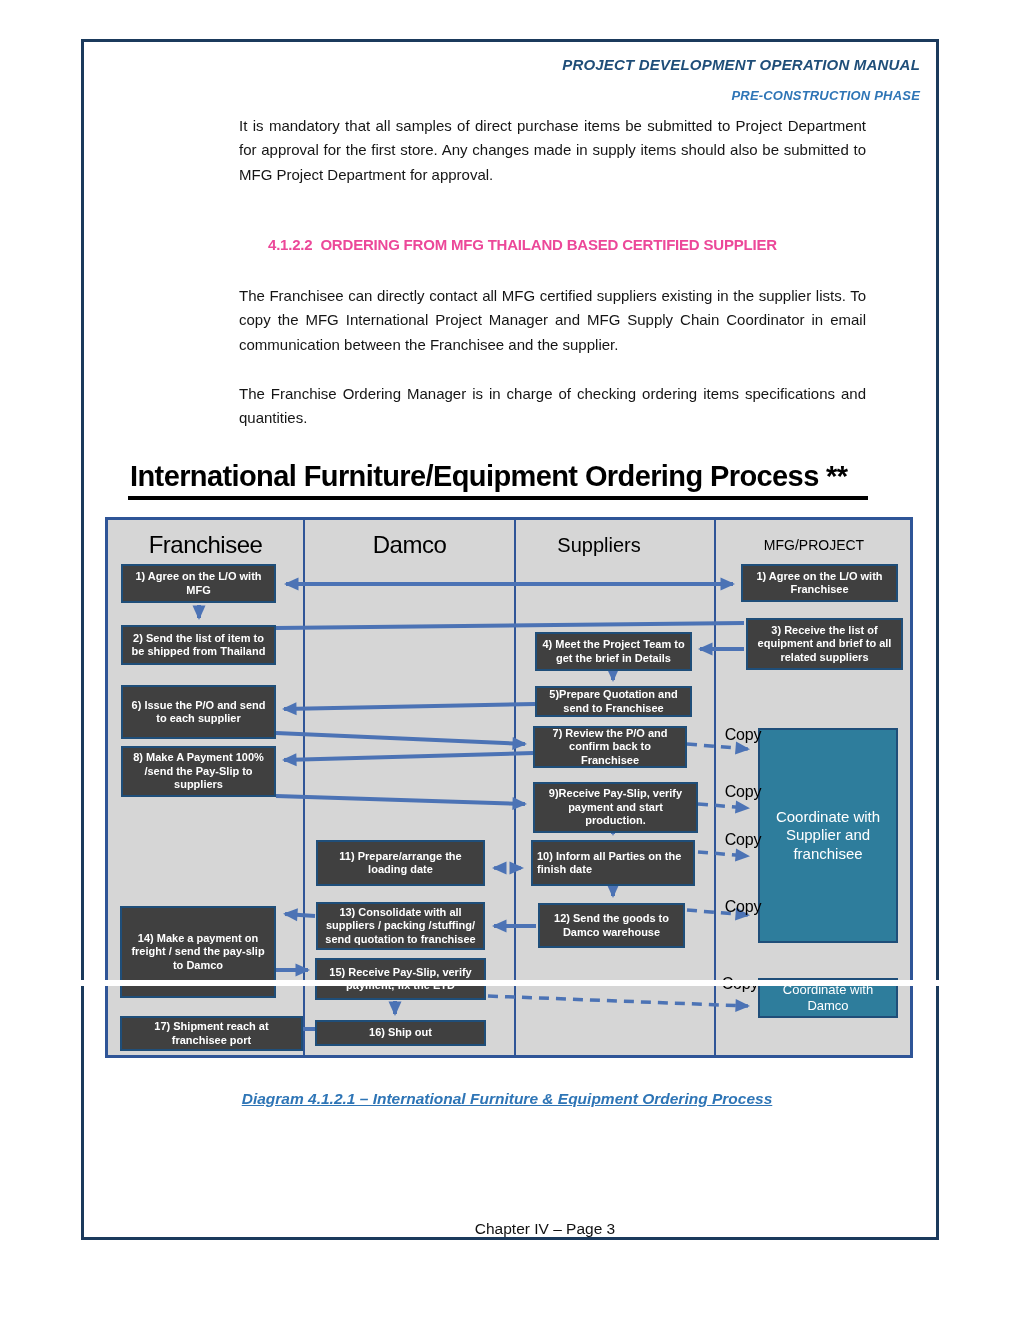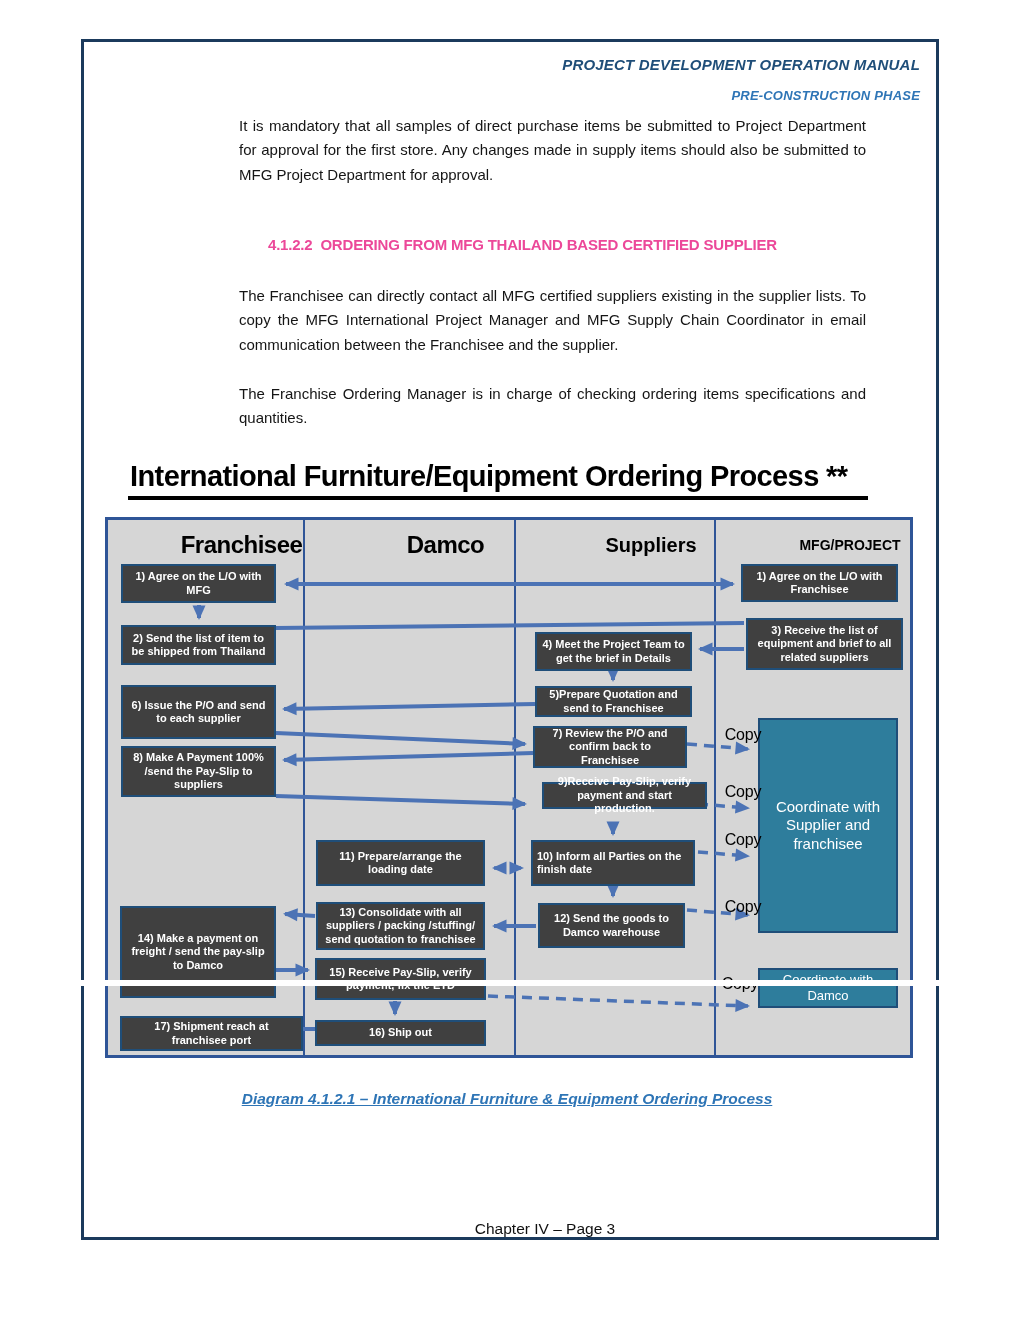--- a/index.html
+++ b/index.html
@@ -32,29 +32,29 @@
     left:128px;top:460px;font-size:29px;font-weight:bold;color:#000;
     letter-spacing:-0.6px;border-bottom:4px solid #000;padding:0 20px 3px 2px;
   }
   .diagram{
     left:105px;top:517px;width:808px;height:541px;background:#d6d6d6;
     border:3px solid #2f5597;box-sizing:border-box;
   }
   .vline{position:absolute;top:0;bottom:0;width:2px;background:#2f5597;}
   .colhead{
     position:absolute;top:4px;height:42px;display:flex;align-items:center;
-    justify-content:center;font-weight:bold;color:#000;margin-left:36px;
+    justify-content:center;font-weight:normal;color:#000;
   }
   .node{
     position:absolute;background:#404040;border:2px solid #1f4e79;
     color:#ffffff;font-size:11px;font-weight:bold;line-height:1.22;
     display:flex;align-items:center;justify-content:center;text-align:center;
     padding:1px 4px;box-sizing:border-box;
   }
-  .node.teal{background:#2e7d9c;font-weight:normal;}
+  .node.teal{background:#2e7d9c;font-weight:normal;margin-top:10px;}
   .copy{
     position:absolute;font-size:16px;color:#000;letter-spacing:-0.2px;
     width:46px;text-align:center;
   }
   svg.arrows{position:absolute;left:0;top:0;pointer-events:none;}
   .artifact-line{left:0;top:980px;width:1020px;height:6px;background:#ffffff;z-index:30;}
   .caption{
     left:81px;top:1090px;width:852px;text-align:center;color:#2e75b6;
     font-style:italic;font-weight:bold;font-size:15.5px;
     text-decoration:underline;
@@ -81,21 +81,21 @@
 <div class="abs big-title">International Furniture/Equipment Ordering Process **</div>
 
 <div class="abs diagram">
 
   <div class="vline" style="left:195px"></div>
   <div class="vline" style="left:406px"></div>
   <div class="vline" style="left:606px"></div>
 
   <div class="colhead" style="left:0;width:195px;font-size:24px;letter-spacing:-0.5px">Franchisee</div>
   <div class="colhead" style="left:197px;width:209px;font-size:24px;letter-spacing:-0.5px">Damco</div>
-  <div class="colhead" style="left:428px;width:158px;font-size:20px">Suppliers</div>
+  <div class="colhead" style="left:412px;width:158px;font-size:20px">Suppliers</div>
   <div class="colhead" style="left:608px;width:196px;font-size:14px">MFG/PROJECT</div>
 
   <svg class="arrows" width="808" height="541" viewBox="0 0 808 541">
     <defs>
       <marker id="ah" markerUnits="userSpaceOnUse" markerWidth="16" markerHeight="14" refX="13" refY="7" orient="auto-start-reverse">
         <path d="M0.5,0.5 L15,7 L0.5,13.5 z" fill="#4C73B5"></path>
       </marker>
     </defs>
     <g stroke="#4C73B5" stroke-width="4" fill="none">
       <line x1="178" y1="64" x2="625" y2="64" marker-start="url(#ah)" marker-end="url(#ah)"></line>
@@ -133,21 +133,21 @@
   <div class="node" style="left:12px;top:496px;width:183px;height:35px">17) Shipment reach at franchisee port</div>
 
   <div class="node" style="left:208px;top:320px;width:169px;height:46px">11) Prepare/arrange the loading date</div>
   <div class="node" style="left:208px;top:382px;width:169px;height:48px">13) Consolidate with all suppliers / packing /stuffing/ send quotation to franchisee</div>
   <div class="node" style="left:207px;top:438px;width:171px;height:42px">15) Receive Pay-Slip, verify payment, fix the ETD</div>
   <div class="node" style="left:207px;top:500px;width:171px;height:26px">16) Ship out</div>
 
   <div class="node" style="left:427px;top:112px;width:157px;height:39px">4) Meet the Project Team to get the brief in Details</div>
   <div class="node" style="left:427px;top:166px;width:157px;height:31px">5)Prepare Quotation and send to Franchisee</div>
   <div class="node" style="left:425px;top:206px;width:154px;height:42px">7) Review the P/O and confirm back to Franchisee</div>
-  <div class="node" style="left:434px;top:262px;width:165px;height:27px">9)Receive Pay-Slip, verify payment and start production.</div>
+  <div class="node" style="left:425px;top:262px;width:165px;height:51px">9)Receive Pay-Slip, verify payment and start production.</div>
   <div class="node" style="left:423px;top:320px;width:164px;height:46px;justify-content:flex-start;text-align:left">10) Inform all Parties  on the finish date</div>
   <div class="node" style="left:430px;top:383px;width:147px;height:45px">12) Send the goods to Damco warehouse</div>
 
   <div class="node" style="left:633px;top:44px;width:157px;height:38px">1) Agree on the L/O with Franchisee</div>
   <div class="node" style="left:638px;top:98px;width:157px;height:52px">3) Receive the list of equipment and brief to all related suppliers</div>
   <div class="node teal" style="left:650px;top:198px;width:140px;height:215px;font-size:15px">Coordinate with Supplier and franchisee</div>
   <div class="node teal" style="left:650px;top:448px;width:140px;height:40px;font-size:13px">Coordinate with Damco</div>
 
   <div class="copy" style="left:612px;top:206px">Copy</div>
   <div class="copy" style="left:612px;top:263px">Copy</div>

